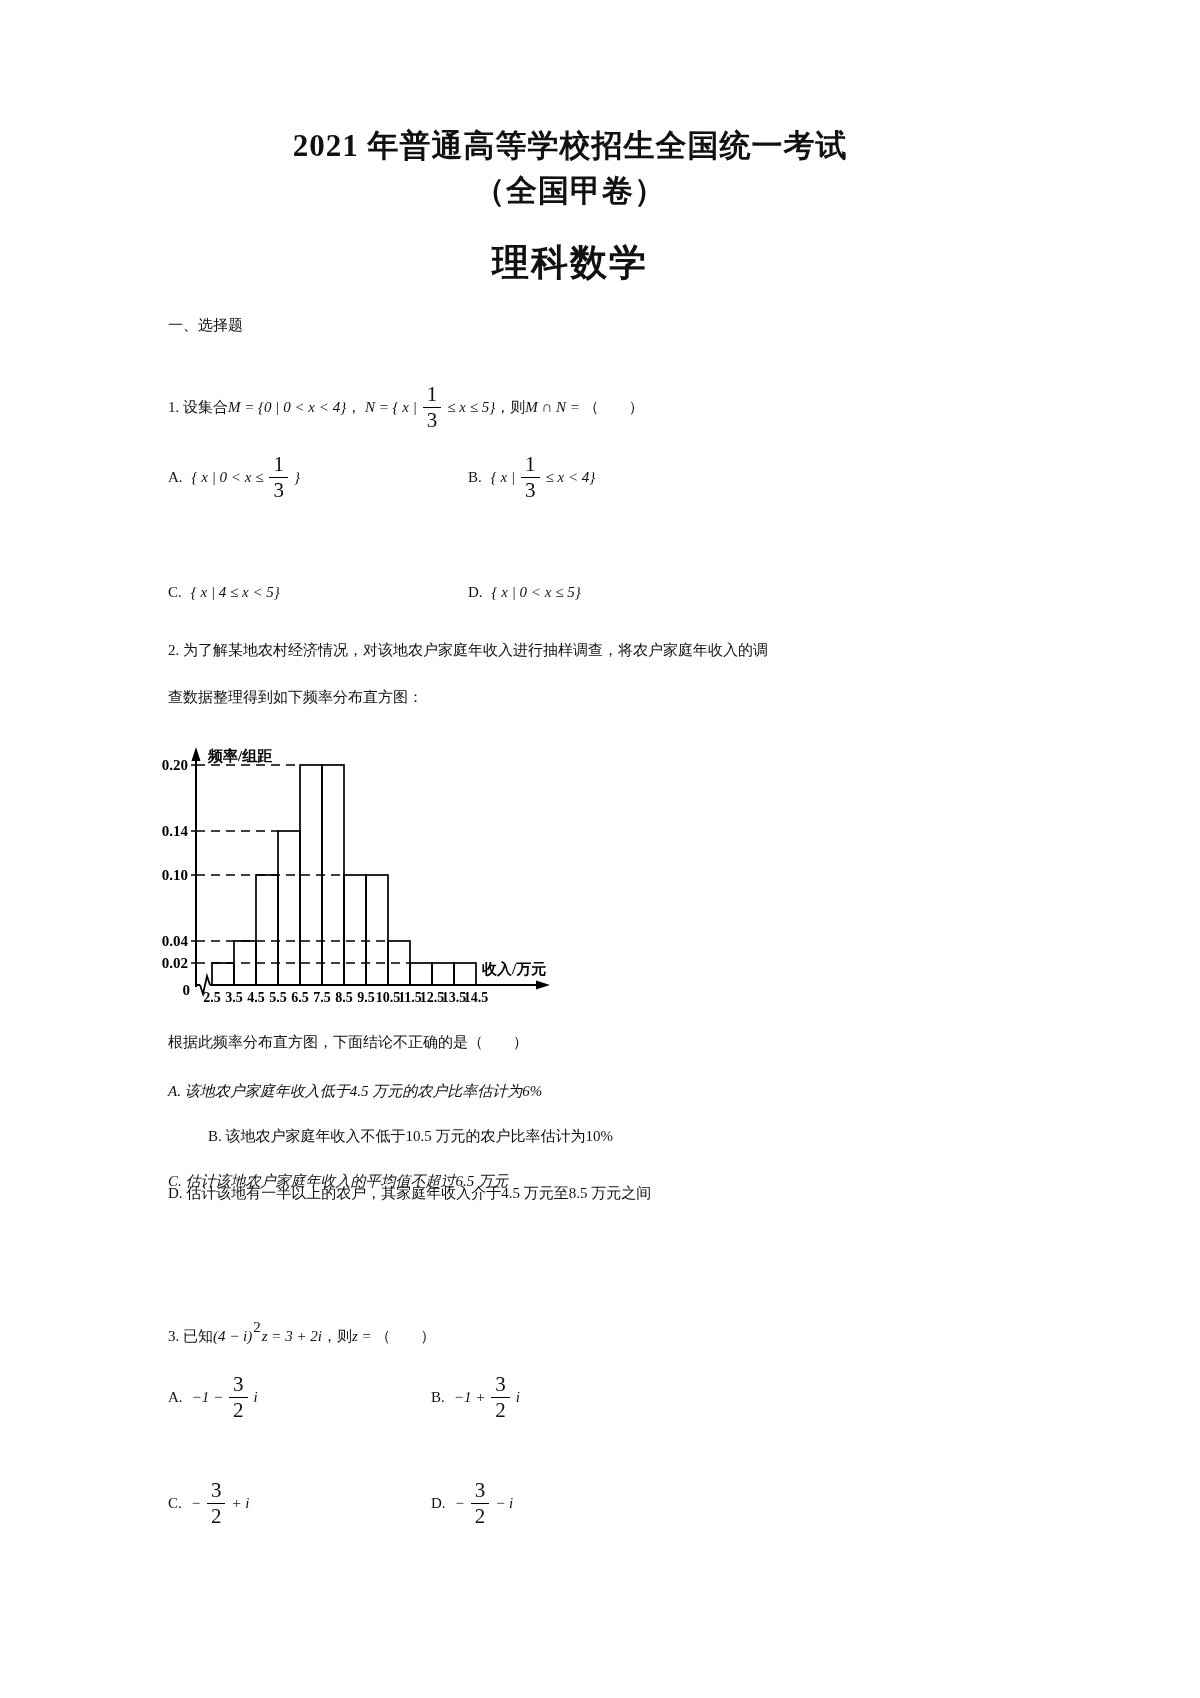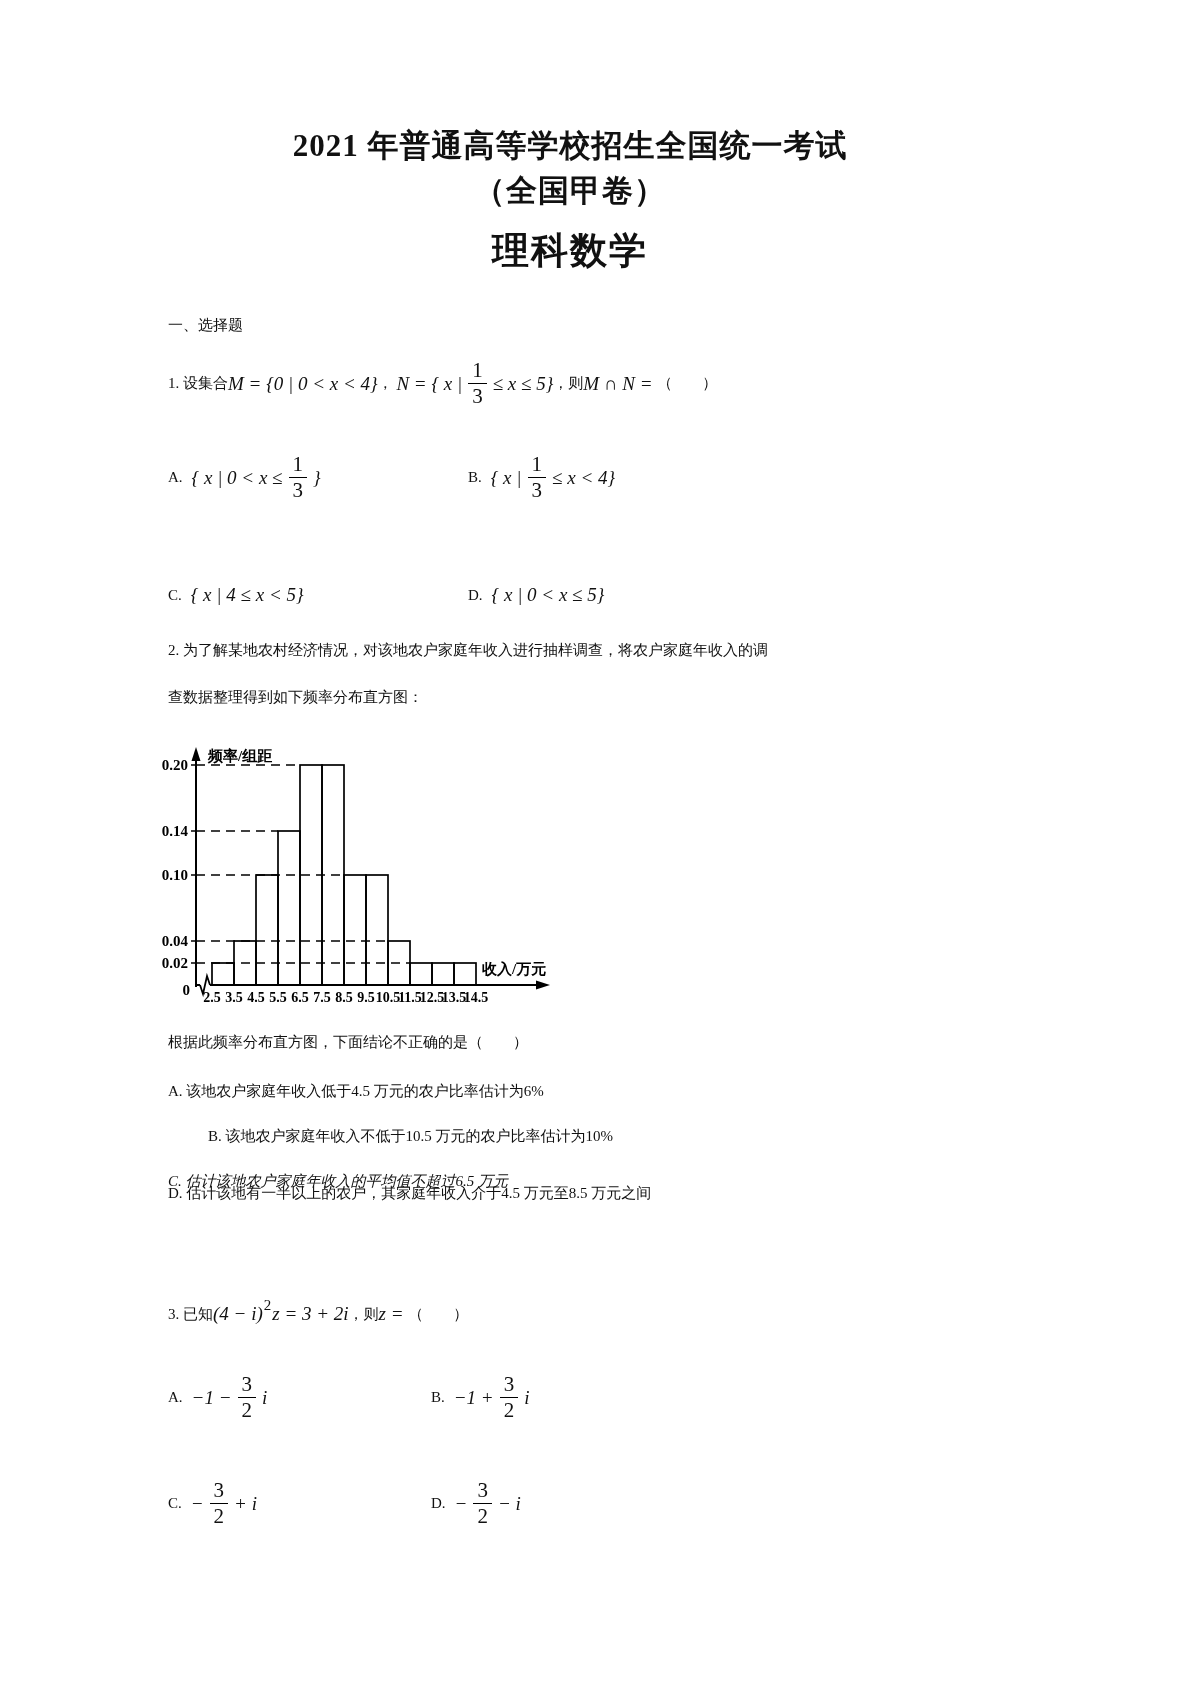--- a/index.html
+++ b/index.html
@@ -3,24 +3,24 @@
 <meta charset="utf-8">
 <style>
   html,body{margin:0;padding:0;}
   body{
     width:1200px;height:1698px;background:#ffffff;position:relative;
     font-family:"Liberation Serif", serif;color:#111;
   }
   .abs{position:absolute;left:168px;}
   .titles{left:130px;width:880px;text-align:center;}
   .t1{font-size:31px;font-weight:700;line-height:1.45;letter-spacing:1px;}
-  .sub{font-size:37px;font-weight:700;margin-top:12px;letter-spacing:2px;}
+  .sub{font-size:37px;font-weight:700;margin-top:24px;letter-spacing:2px;}
   .cn{font-size:15px;}
-  .math{font-family:"Liberation Serif", serif;font-style:italic;font-size:19px;}
-  .row{display:flex;align-items:center;white-space:pre;}
+  .math{font-family:"Liberation Serif", serif;font-style:italic;font-size:15px;}
+  .row{display:flex;align-items:center;white-space:pre;margin-top:24px;}
   .opt{display:flex;align-items:center;white-space:pre;}
   .opt-grid{display:grid;}
   .g1{grid-template-columns:300px auto;}
   .g3{grid-template-columns:263px auto;}
   .lbl{margin-right:9px;font-style:normal;}
   .frac{display:inline-flex;flex-direction:column;align-items:center;
         margin:0 6px;font-style:normal;font-size:21px;line-height:1.2;}
   .frac .num{display:block;padding:0 4px;border-bottom:1.7px solid #000;text-align:center;}
   .frac .den{display:block;text-align:center;}
   .sup{font-size:15px;font-style:normal;position:relative;top:-9px;margin:0 1px;}
@@ -138,21 +138,21 @@
       <text x="272" y="259" text-anchor="middle" font-size="14" font-weight="bold">12.5</text>
       <text x="294" y="259" text-anchor="middle" font-size="14" font-weight="bold">13.5</text>
       <text x="316" y="259" text-anchor="middle" font-size="14" font-weight="bold">14.5</text>
       <text x="48" y="18" font-size="15" font-weight="bold">频率/组距</text>
       <text x="322" y="231" font-size="15" font-weight="bold">收入/万元</text>
     </svg>
 </div>
 
 <div class="abs cn" style="top:1033px;">根据此频率分布直方图，下面结论不正确的是（　　）</div>
 
-<div class="abs cn" style="top:1082px;">A. 该地农户家庭年收入低于4.5 万元的农户比率估计为6%</div>
+<div class="abs cn" style="top:1082px;font-style:italic;">A. 该地农户家庭年收入低于4.5 万元的农户比率估计为6%</div>
 <div class="abs cn" style="top:1127px;margin-left:40px;">B. 该地农户家庭年收入不低于10.5 万元的农户比率估计为10%</div>
 <div class="abs cn" style="top:1172px;font-style:italic;">C. 估计该地农户家庭年收入的平均值不超过6.5 万元</div>
 <div class="abs cn" style="top:1184px;">D. 估计该地有一半以上的农户，其家庭年收入介于4.5 万元至8.5 万元之间</div>
 
 <div class="abs row" style="top:1303px;">
   <span class="cn">3. 已知</span>
   <span class="math">(4 − i)</span>
   <span class="sup">2</span>
   <span class="math">z = 3 + 2i</span>
   <span class="cn">，则</span>

